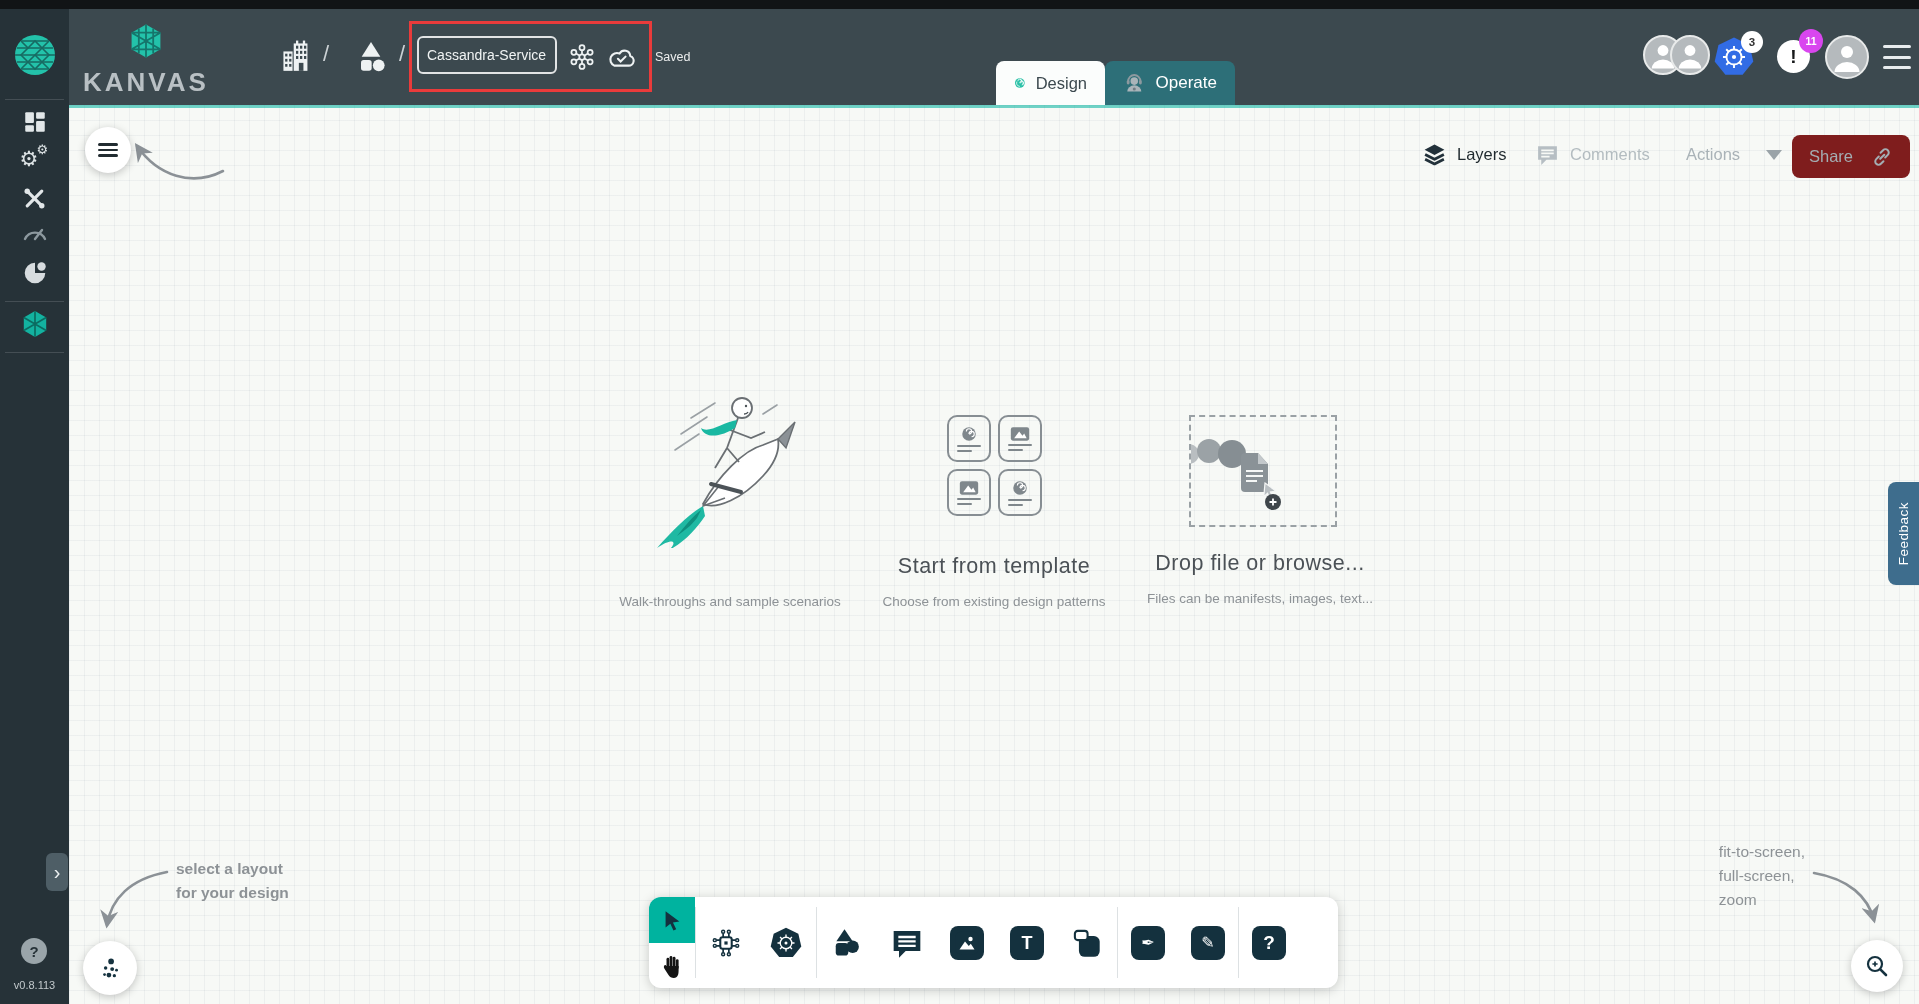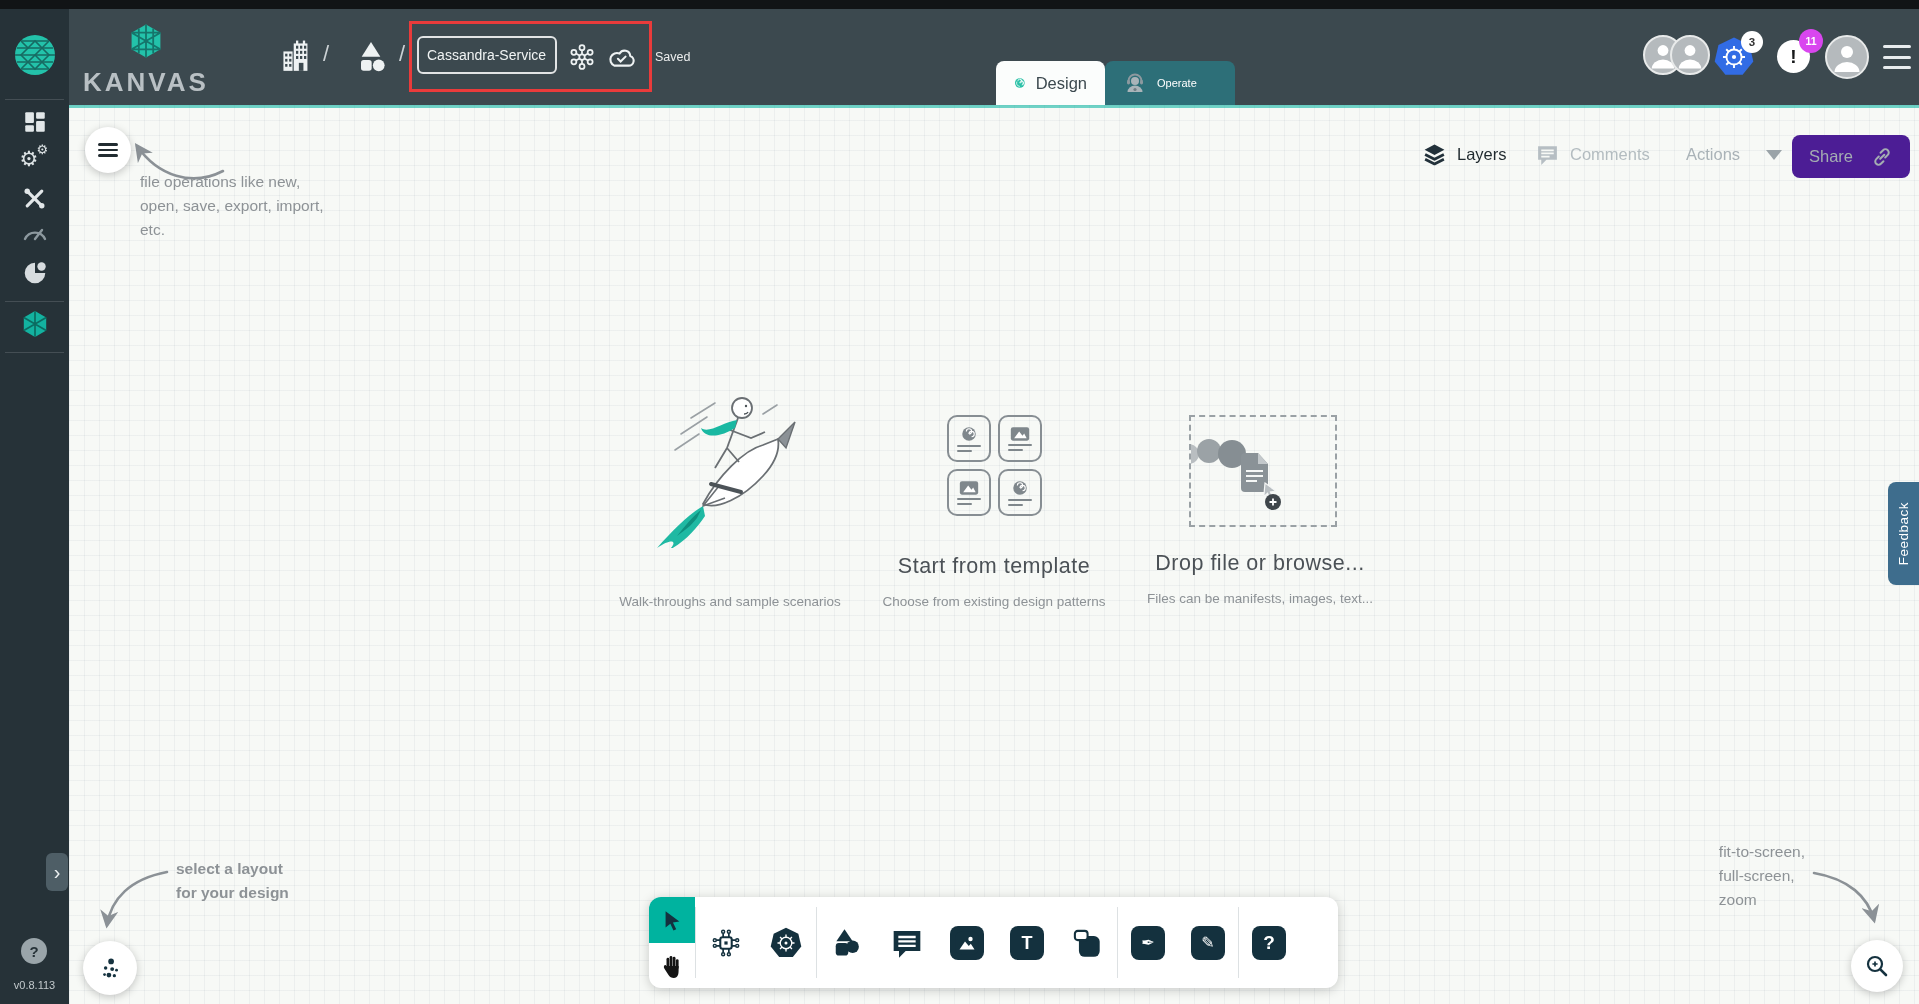--- a/index.html
+++ b/index.html
@@ -40,21 +40,21 @@
     padding:0 8px; font-family:"Liberation Sans", sans-serif; outline:none; }
   #flower-btn { left:498px; top:33px; cursor:pointer; }
   #cloud-btn { left:536px; top:34px; cursor:pointer; }
   #red-box { left:340px; top:12px; width:243px; height:71px; border:3px solid #e93b3b; z-index:40; pointer-events:none; }
   #save-status { left:586px; top:41px; color:#eceeee; font-size:12.5px; }
 
   
   .mode-tab { position:absolute; top:52px; height:44px; display:flex; align-items:center; gap:10px;
     padding:0 18px; border-radius:8px 8px 0 0; cursor:pointer; }
   #tab-design { left:927px; width:109px; background:#fbfdfc; color:#3C494F; font-size:16.5px; }
-  #tab-operate { left:1036px; width:130px; background:#2d6f78; color:#ffffff; font-size:11px; }
+  #tab-operate { left:1036px; width:130px; background:#2d6f78; color:#ffffff; font-size:17px; }
 
   
   .avatar { border-radius:50%; background:#b5babd; border:2px solid #e8eaea; position:absolute; cursor:pointer; }
   #avatars-pair { left:1574px; top:26px; width:68px; height:40px; }
   #k8s-chip { left:1644px; top:27px; cursor:pointer; }
   #k8s-badge { left:1672px; top:22px; width:22px; height:22px; background:#fff; border-radius:50%;
     color:#333; font-size:11.5px; font-weight:bold; display:flex; align-items:center; justify-content:center; z-index:2; }
   #notif-btn { left:1708px; top:31px; width:33px; height:33px; background:#fff; border-radius:50%;
     display:flex; align-items:center; justify-content:center; color:#17191a; font-weight:bold; font-size:19px; cursor:pointer; }
   #notif-badge { left:1730px; top:20px; width:24px; height:24px; background:#d946ef; border-radius:50%;
@@ -86,21 +86,21 @@
 
   #arrows-svg { left:0; top:0; width:1919px; height:1004px; pointer-events:none; z-index:14; }
 
   
   .ctl { position:absolute; display:flex; align-items:center; gap:10px; cursor:pointer; z-index:15; }
   #ctl-layers { left:1422px; top:142px; color:#1f292e; font-size:16.5px; }
   #ctl-comments { left:1535px; top:142px; color:#b3bcc0; font-size:16.5px; }
   #ctl-actions { left:1686px; top:145px; color:#a9b2b7; font-size:16.5px; }
   .caret-down { width:0; height:0; border-left:8px solid transparent; border-right:8px solid transparent;
     border-top:10px solid #9aa3a8; margin-left:16px; }
-  #share-btn { left:1792px; top:135px; width:118px; height:43px; background:#4c1d95; border-radius:8px;
+  #share-btn { left:1792px; top:135px; width:118px; height:43px; background:#7f1d1d; border-radius:8px;
     display:flex; align-items:center; justify-content:space-between; padding:16px 17px; color:#a4adb2;
     font-size:16.5px; cursor:pointer; z-index:15; }
 
   
   .es-title { position:absolute; width:320px; text-align:center; color:#4b5156; font-size:21.5px; letter-spacing:0.5px; }
   .es-sub { position:absolute; width:340px; text-align:center; color:#8d9296; font-size:13.5px; }
   #gs-card { left:645px; top:388px; width:170px; height:160px; cursor:pointer; }
   #tpl-grid { left:947px; top:415px; width:95px; height:107px; display:grid;
     grid-template-columns:44px 44px; grid-template-rows:47px 47px; gap:7px; cursor:pointer; }
   .tpl-card { border:2px solid #878e93; border-radius:10px; background:transparent; display:flex;
@@ -394,25 +394,20 @@
   </div>
 
   <div id="zoom-fab" class="fab">
     <svg width="26" height="26" viewBox="0 0 26 26">
       <circle cx="11" cy="11" r="7" stroke="#15323f" stroke-width="2.2" fill="none"></circle>
       <path d="M16.3,16.3 L22,22" stroke="#15323f" stroke-width="2.6" stroke-linecap="round"></path>
       <path d="M11,8.4 V13.6 M8.4,11 H13.6" stroke="#15323f" stroke-width="1.7"></path>
     </svg>
   </div>
 
-  <div id="ann-fileops" class="annotation">
-    <div>file operations like new,</div>
-    <div>open, save, export, import,</div>
-    <div>etc.</div>
-  </div>
   <div id="ann-layout" class="annotation">
     <div>select a layout</div>
     <div>for your design</div>
   </div>
   <div id="ann-zoom" class="annotation">
     <div>fit-to-screen,</div>
     <div>full-screen,</div>
     <div>zoom</div>
   </div>
 

